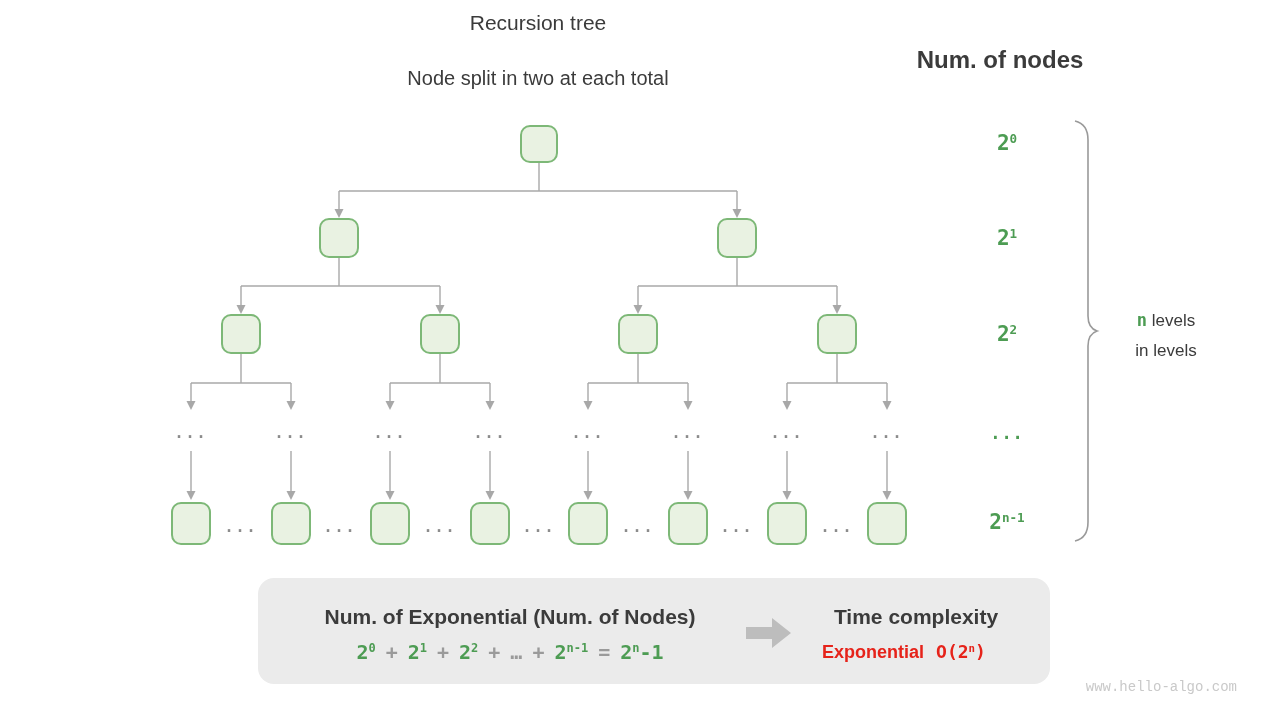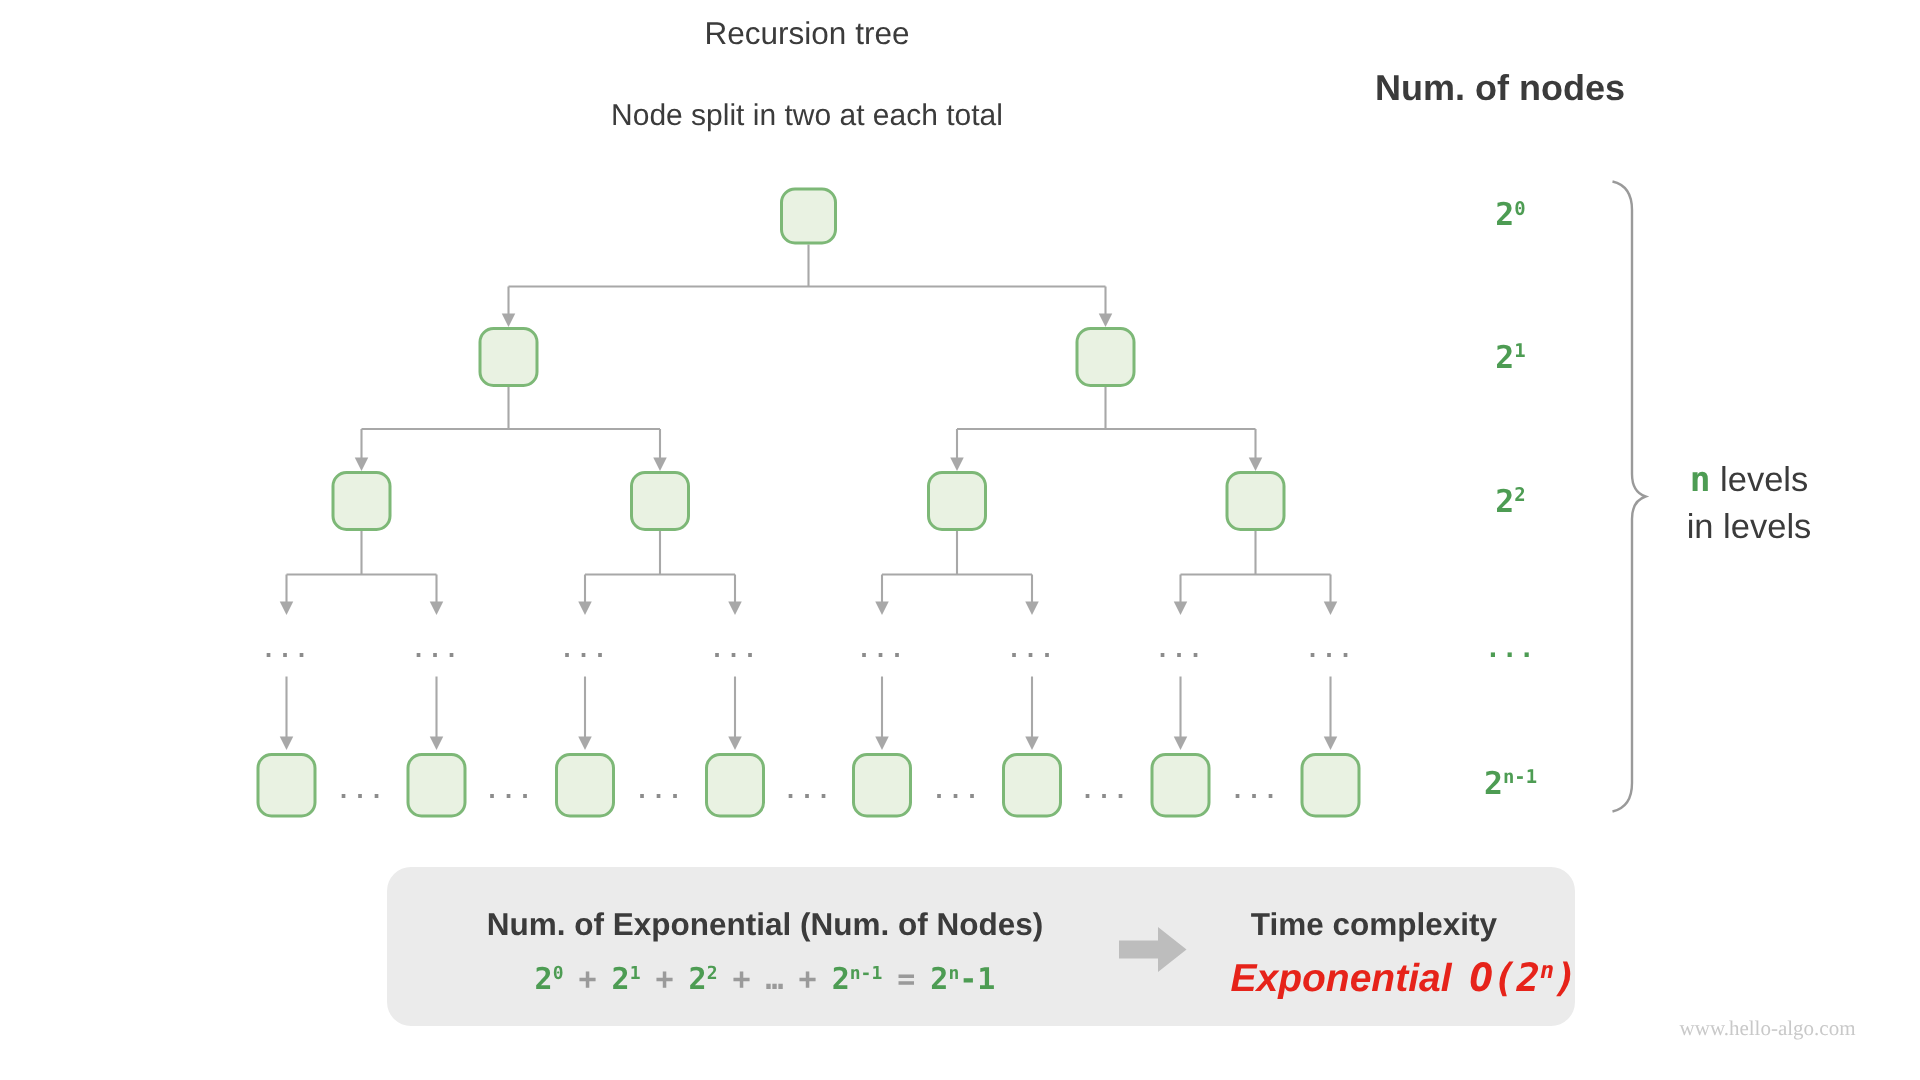--- a/index.html
+++ b/index.html
@@ -28,39 +28,39 @@
   .cline{stroke:var(--connector);stroke-width:1.4;fill:none;}
   .ahead{fill:var(--connector);stroke:none;}
   .brace{stroke:var(--brace);stroke-width:1.6;fill:none;}
 
   
   .lvl{position:absolute;transform:translate(-50%,-50%);left:1007px;
     font-family:"DejaVu Sans Mono",monospace;font-weight:700;font-size:21px;color:var(--green);
     white-space:nowrap;}
   .sup{font-size:0.6em;vertical-align:0.55em;}
 
-  .note{left:1166px;top:335px;text-align:center;font-size:23px;color:var(--text_dark);
+  .note{left:1166px;top:335px;text-align:center;font-size:17px;color:var(--text_dark);
     line-height:30px;white-space:nowrap;}
   .note .n{color:var(--green);font-family:"DejaVu Sans Mono",monospace;font-weight:700;}
 
   
   .summary{left:258px;top:578px;width:792px;height:106px;background:var(--box_bg);border-radius:16px;}
   .sum-title{font-size:21px;font-weight:700;color:var(--text_dark);white-space:nowrap;}
   .sum-left-title{left:510px;top:617px;}
   .sum-right-title{left:916px;top:617px;}
   .formula{left:510px;top:652px;white-space:nowrap;font-family:"DejaVu Sans Mono",monospace;
     font-weight:700;font-size:20px;}
   .formula .tok{margin:0 5px;}
   .formula .green{color:var(--green);}
   .formula .gray{color:var(--op_gray);}
-  .complexity{left:936px;top:652px;white-space:nowrap;font-size:26px;font-weight:700;color:var(--red);font-style:italic;}
+  .complexity{left:904px;top:652px;white-space:nowrap;font-size:18px;font-weight:700;color:var(--red);}
   .complexity .bigo{font-family:"DejaVu Sans Mono",monospace;margin-left:12px;}
 
   .watermark{right:43px;top:687px;position:absolute;transform:translateY(-50%);
-    font-family:Liberation Serif, serif;font-size:14px;color:var(--watermark);white-space:nowrap;}
+    font-family:Liberation Mono, monospace;font-size:14px;color:var(--watermark);white-space:nowrap;}
 </style>
 </head>
 <body>
 
 <svg id="wires" width="1280" height="720">
     <line x1="539" y1="163" x2="539" y2="191" class="cline"></line>
     <line x1="339" y1="191" x2="737" y2="191" class="cline"></line>
     <line x1="339" y1="191" x2="339" y2="211" class="cline"></line>
     <polygon points="334.5,209 343.5,209 339,218" class="ahead"></polygon>
     <line x1="737" y1="191" x2="737" y2="211" class="cline"></line>

